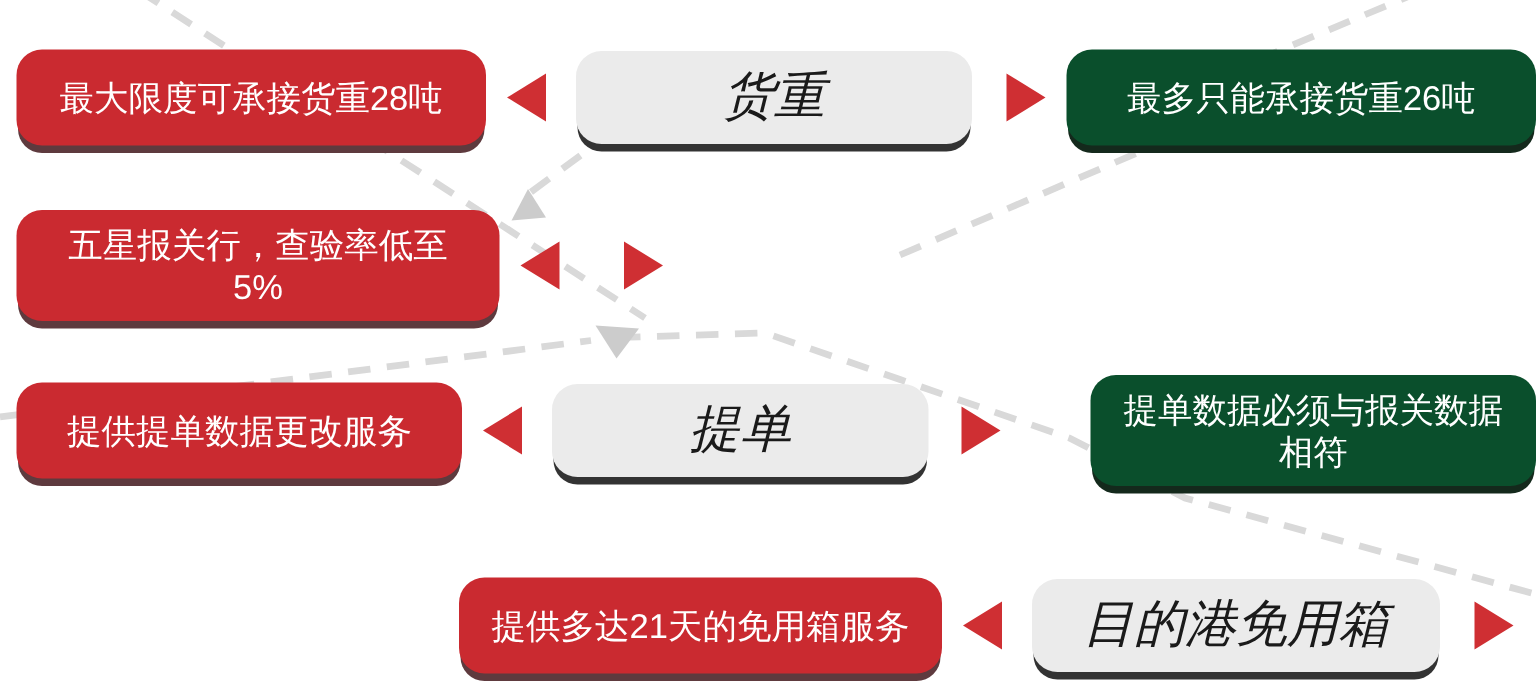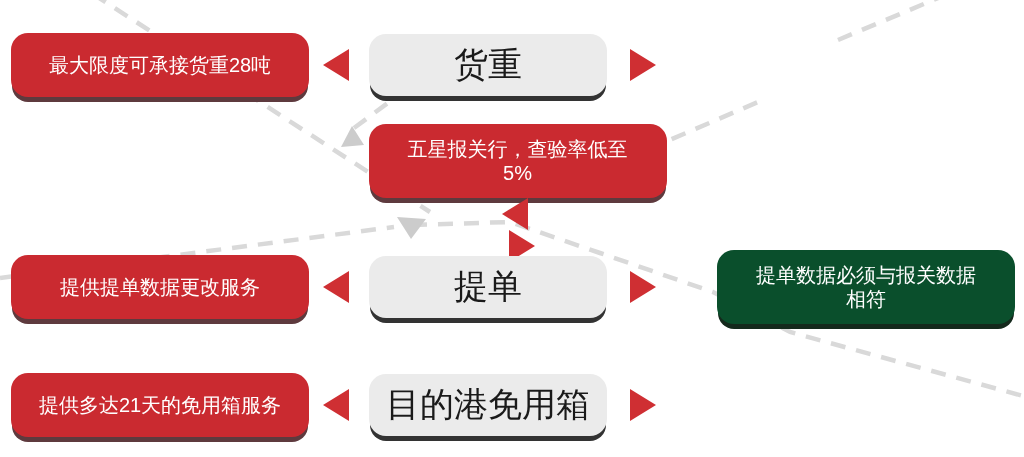--- a/index.html
+++ b/index.html
@@ -14,33 +14,33 @@
   .stage{position:relative;width:1024px;height:457px;background:#ffffff;overflow:hidden;}
 
   
   .bg{position:absolute;inset:0;z-index:0;}
   .bg line,.bg path{stroke:var(--dash);stroke-width:4.5;fill:none;stroke-dasharray:15 11;}
   .bg polygon{fill:var(--dash-arrow);stroke:none;}
 
   
   .row{position:absolute;left:0;width:1024px;display:flex;align-items:center;padding-left:11px;box-sizing:border-box;z-index:1;}
   .r0{top:32px;height:66px;}
-  .r1{top:124px;height:74px;flex-direction:column;}
+  .r1{top:140px;height:74px;}
   .r2{top:250px;height:74px;}
-  .r3{top:372px;height:66px;}
+  .r3{top:384px;height:66px;justify-content:flex-end;}
 
   .box{display:flex;align-items:center;justify-content:center;text-align:center;
        border-radius:17px;box-sizing:border-box;white-space:pre-line;line-height:1.22;}
-  .side{width:298px;min-height:64px;color:#ffffff;font-size:20px;padding:4px 10px;}
+  .side{width:322px;min-height:64px;color:#ffffff;font-size:23px;padding:4px 10px;}
   .left{background:var(--red);box-shadow:0 6px 0 -1px var(--red-shadow);}
   .right{background:var(--green);box-shadow:0 6px 0 -1px var(--green-shadow);}
   .r1 .left{min-height:74px;}
   .r2 .right{min-height:74px;margin-left:46px;}
-  .center{width:238px;min-height:62px;background:var(--gray);color:var(--ink);
-          font-size:34px;box-shadow:0 6px 0 -1px var(--gray-shadow);padding:2px 6px;}
+  .center{width:272px;min-height:62px;background:var(--gray);color:var(--ink);
+          font-size:34px;box-shadow:0 6px 0 -1px var(--gray-shadow);padding:2px 6px;font-style:italic;}
 
   .arrow-slot{display:flex;align-items:center;justify-content:center;}
   .slot-a{width:26px;margin-left:14px;margin-right:20px;}
   .slot-b{width:28px;margin-left:22px;margin-right:14px;}
   .tri-left{width:0;height:0;border-top:16px solid transparent;border-bottom:16px solid transparent;
             border-right:26px solid var(--arrow);}
   .tri-right{width:0;height:0;border-top:16px solid transparent;border-bottom:16px solid transparent;
              border-left:26px solid var(--arrow);}
 </style>
 </head>
@@ -61,20 +61,21 @@
 
   <div class="row r0">
     <div class="box side left">最大限度可承接货重28吨</div>
     <div class="arrow-slot slot-a">
         <div class="tri-left"></div>
       </div>
     <div class="box center">货重</div>
     <div class="arrow-slot slot-b">
         <div class="tri-right"></div>
       </div>
+    <div class="box side right">最多只能承接货重26吨</div>
   </div>
 
   <div class="row r1">
     <div class="box side left">五星报关行，查验率低至
 5%</div>
     <div class="arrow-slot slot-a">
         <div class="tri-left"></div>
       </div>
     <div class="arrow-slot slot-b">
         <div class="tri-right"></div>

